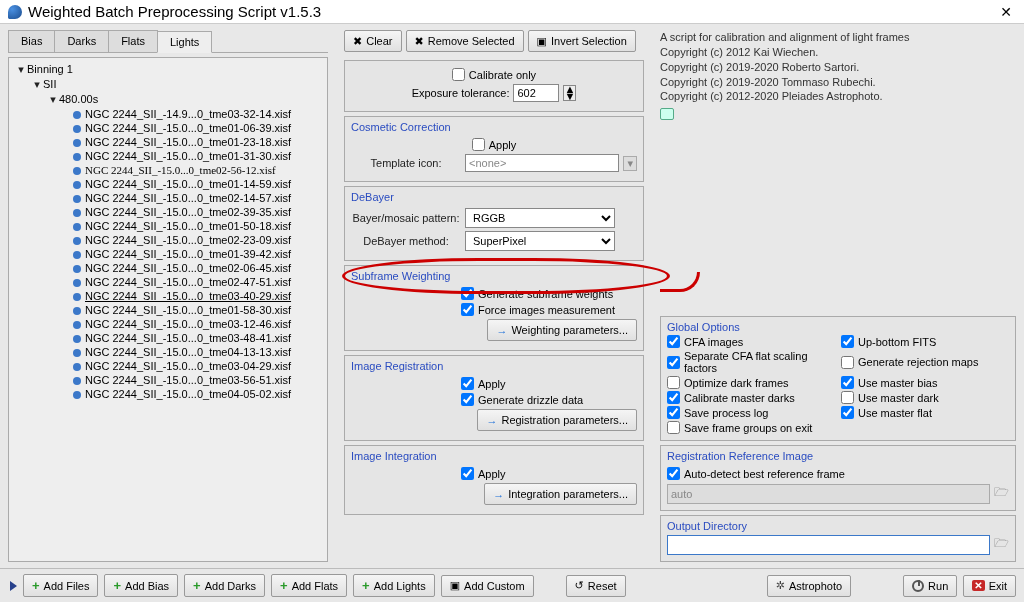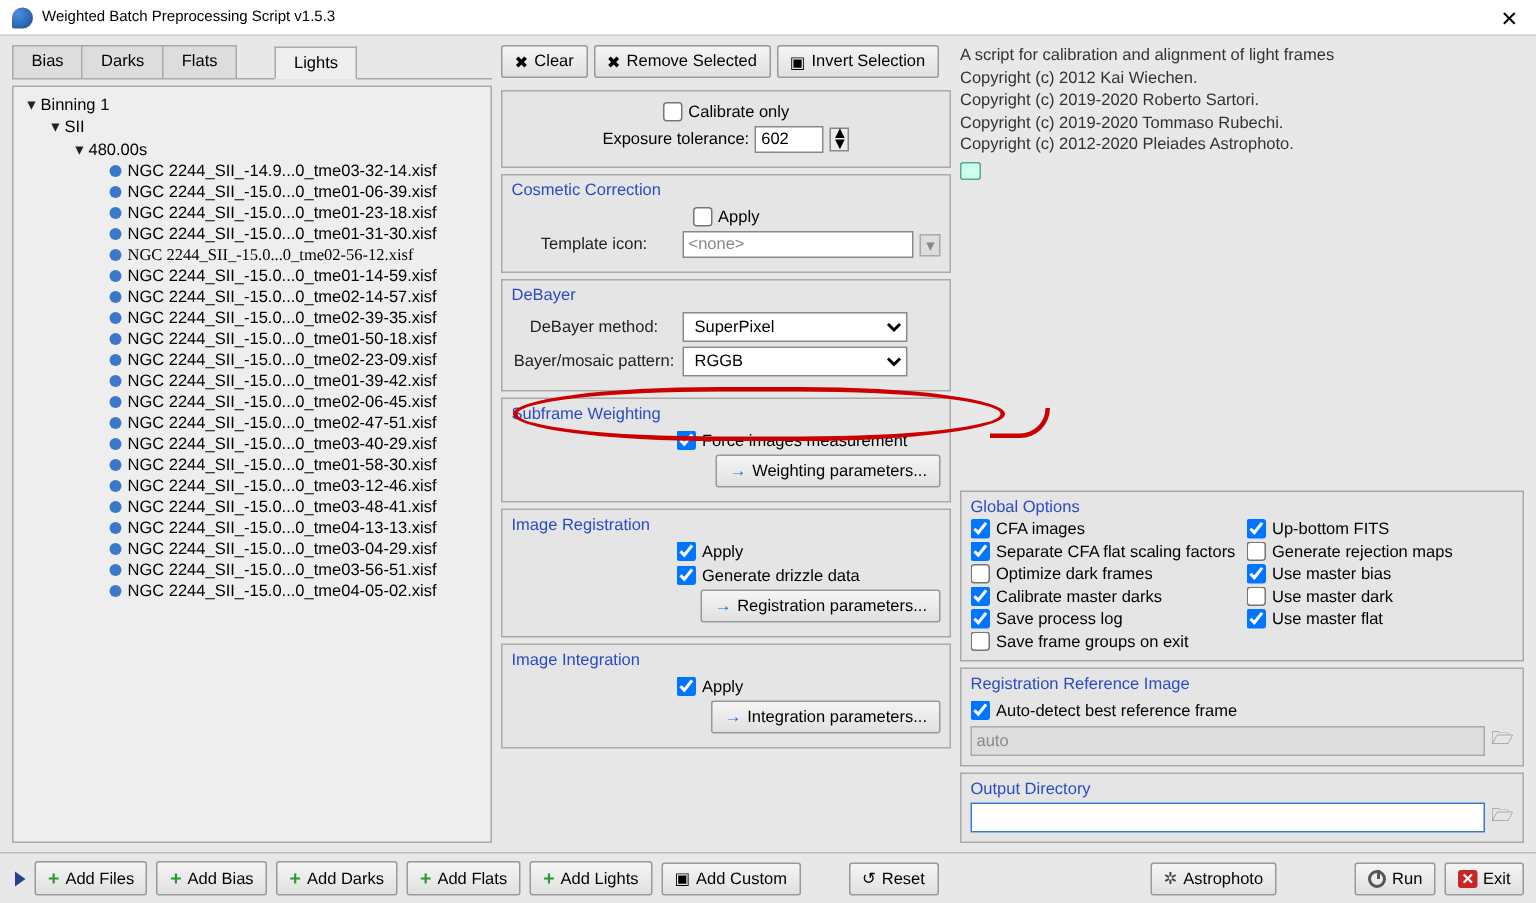--- a/index.html
+++ b/index.html
@@ -1,27 +1,27 @@
 <!DOCTYPE html>
 <html><head>
 <meta charset="utf-8">
 <style>
 * { box-sizing: border-box; margin: 0; padding: 0; font-family: "Segoe UI", Tahoma, sans-serif; font-size: 11px; }
 body { background: #e8e8e8; width: 1024px; height: 602px; overflow: hidden; position: relative; }
 .titlebar { height: 24px; display: flex; align-items: center; padding: 0 8px; background: #fff; border-bottom: 1px solid #ccc; }
 .titlebar .icon { width: 14px; height: 14px; background: radial-gradient(circle at 30% 30%, #4a90e2, #1a4c8e); border-radius: 50% 50% 50% 10%; margin-right: 6px; }
-.titlebar .title { flex: 1; font-size: 10px; }
+.titlebar .title { flex: 1; font-size: 15px; }
 .titlebar .close { font-size: 14px; padding: 0 4px; cursor: pointer; }
-.content { position: absolute; top: 24px; bottom: 0; left: 0; right: 0; padding: 6px 8px 40px 8px; display: flex; gap: 6px; }
+.content { position: absolute; top: 24px; bottom: 0; left: 0; right: 0; padding: 6px 8px 40px 8px; display: flex; gap: 16px; }
 .leftcol { width: 320px; display: flex; flex-direction: column; }
 .midcol { width: 300px; display: flex; flex-direction: column; gap: 4px; }
 .rightcol { flex: 1; display: flex; flex-direction: column; gap: 4px; }
 .tabs { display: flex; border-bottom: 1px solid #aaa; margin-bottom: 4px; }
 .tab { padding: 4px 12px; border: 1px solid #aaa; border-bottom: none; background: #ddd; margin-right: -1px; cursor: pointer; }
-.tab.active { background: #eee; border-bottom: 1px solid #eee; position: relative; top: 1px; font-weight: 500; margin-left: 26px; }
+.tab.active { background: #eee; border-bottom: 1px solid #eee; position: relative; top: 1px; font-weight: 500; }
 .tree-panel { flex: 1; background: #eee; border: 1px solid #aaa; padding: 4px 2px; overflow-y: auto; }
 .tree-row { white-space: nowrap; padding: 1px 0; font-size: 11px; }
 .tree-arrow { display: inline-block; width: 12px; text-align: center; color: #222; }
 .tree-bullet { display: inline-block; width: 8px; height: 8px; background: #3b78c9; border-radius: 50%; margin: 0 4px 0 2px; vertical-align: middle; }
 .topbtns { display: flex; gap: 4px; margin-bottom: 4px; }
 .btn { display: inline-flex; align-items: center; justify-content: center; gap: 4px; padding: 3px 8px; background: linear-gradient(#f5f5f5,#e0e0e0); border: 1px solid #999; border-radius: 2px; cursor: pointer; font-size: 11px; min-height: 22px; }
 .group { border: 1px solid #aaa; background: #e5e5e5; padding: 4px 6px 6px 6px; }
 .group-title { color: #2a4cc0; font-size: 11px; padding-bottom: 2px; }
 .row { display: flex; align-items: center; gap: 4px; margin: 3px 0; }
 .row.right { justify-content: flex-end; }
@@ -82,21 +82,21 @@
           <div class="tree-row" style="padding-left: 60px;"><span class="tree-bullet"></span>NGC 2244_SII_-15.0...0_tme01-31-30.xisf</div>
           <div class="tree-row" style="padding-left: 60px; font-family: Liberation Serif, serif;"><span class="tree-bullet"></span>NGC 2244_SII_-15.0...0_tme02-56-12.xisf</div>
           <div class="tree-row" style="padding-left: 60px;"><span class="tree-bullet"></span>NGC 2244_SII_-15.0...0_tme01-14-59.xisf</div>
           <div class="tree-row" style="padding-left: 60px;"><span class="tree-bullet"></span>NGC 2244_SII_-15.0...0_tme02-14-57.xisf</div>
           <div class="tree-row" style="padding-left: 60px;"><span class="tree-bullet"></span>NGC 2244_SII_-15.0...0_tme02-39-35.xisf</div>
           <div class="tree-row" style="padding-left: 60px;"><span class="tree-bullet"></span>NGC 2244_SII_-15.0...0_tme01-50-18.xisf</div>
           <div class="tree-row" style="padding-left: 60px;"><span class="tree-bullet"></span>NGC 2244_SII_-15.0...0_tme02-23-09.xisf</div>
           <div class="tree-row" style="padding-left: 60px;"><span class="tree-bullet"></span>NGC 2244_SII_-15.0...0_tme01-39-42.xisf</div>
           <div class="tree-row" style="padding-left: 60px;"><span class="tree-bullet"></span>NGC 2244_SII_-15.0...0_tme02-06-45.xisf</div>
           <div class="tree-row" style="padding-left: 60px;"><span class="tree-bullet"></span>NGC 2244_SII_-15.0...0_tme02-47-51.xisf</div>
-          <div class="tree-row" style="padding-left: 60px;"><span class="tree-bullet"></span>NGC 2244_SII_-15.0...0_tme03-40-29.xisf</div>
+          <div class="tree-row" style="padding-left: 60px; text-decoration: underline;"><span class="tree-bullet"></span>NGC 2244_SII_-15.0...0_tme03-40-29.xisf</div>
           <div class="tree-row" style="padding-left: 60px;"><span class="tree-bullet"></span>NGC 2244_SII_-15.0...0_tme01-58-30.xisf</div>
           <div class="tree-row" style="padding-left: 60px;"><span class="tree-bullet"></span>NGC 2244_SII_-15.0...0_tme03-12-46.xisf</div>
           <div class="tree-row" style="padding-left: 60px;"><span class="tree-bullet"></span>NGC 2244_SII_-15.0...0_tme03-48-41.xisf</div>
           <div class="tree-row" style="padding-left: 60px;"><span class="tree-bullet"></span>NGC 2244_SII_-15.0...0_tme04-13-13.xisf</div>
           <div class="tree-row" style="padding-left: 60px;"><span class="tree-bullet"></span>NGC 2244_SII_-15.0...0_tme03-04-29.xisf</div>
           <div class="tree-row" style="padding-left: 60px;"><span class="tree-bullet"></span>NGC 2244_SII_-15.0...0_tme03-56-51.xisf</div>
           <div class="tree-row" style="padding-left: 60px;"><span class="tree-bullet"></span>NGC 2244_SII_-15.0...0_tme04-05-02.xisf</div>
         </div>
     </div>
   </div>
@@ -129,30 +129,36 @@
         </div>
       <div class="row">
           <span class="lbl-r">Template icon:</span>
         <input type="text" class="wide disabled" disabled="" value="&lt;none&gt;" style="">
         <span style="border:1px solid #aaa;padding:0 3px;background:#ddd;color:#888">▾</span>
       </div>
     </div>
     <div class="group" style="position:relative">
       <div class="group-title">DeBayer</div>
       <div class="row">
+          <span class="lbl-r">Bayer/mosaic pattern:</span>
+        <select><option>RGGB</option></select>
+        </div>
+      <div class="row">
           <span class="lbl-r">DeBayer method:</span>
         <select><option>SuperPixel</option></select>
         </div>
-      <div class="row">
-          <span class="lbl-r">Bayer/mosaic pattern:</span>
-        <select><option>RGGB</option></select>
-        </div>
     </div>
     <div class="group">
       <div class="group-title">Subframe Weighting</div>
+      <div class="row" style="padding-left:110px">
+          <label class="chk">
+            <input type="checkbox" checked="" style="">
+            <span>Generate subframe weights</span>
+          </label>
+        </div>
       <div class="row" style="padding-left:110px">
           <label class="chk">
             <input type="checkbox" checked="" style="">
             <span>Force images measurement</span>
           </label>
         </div>
       <div class="row right">
           <span class="btn">
             <span class="arrow-blue">→</span>
             <span>Weighting parameters...</span>

